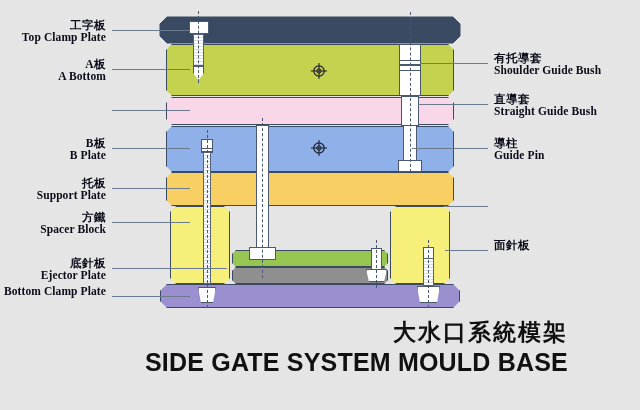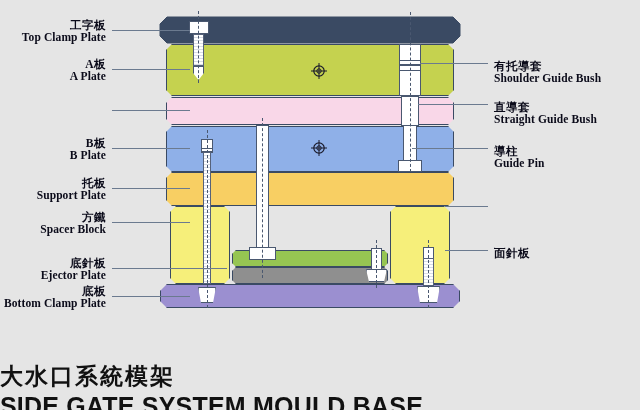--- a/index.html
+++ b/index.html
@@ -4,25 +4,25 @@
 <style>
   html,body{margin:0;padding:0;background:#fff;}
   body{width:640px;height:410px;overflow:hidden;font-family:"Liberation Serif",serif;}
   #root{position:relative;width:640px;height:410px;background:#e5e5e5;}
 
   .lbl{position:absolute;color:#0b0b1a;font-family:"Liberation Serif",serif;font-weight:bold;
        line-height:1.06;white-space:nowrap;}
   .lbl .cn{display:block;font-size:11.5px;letter-spacing:.5px;}
   .lbl .en{display:block;font-size:11.5px;letter-spacing:.1px;}
   .lbl.left{text-align:right;}
-  .lbl.right{text-align:left;margin-top:8px;}
+  .lbl.right{text-align:left;}
 
   .lead{position:absolute;height:1px;background:#6b7a8f;}
 
-  .title{position:absolute;left:0;width:568px;text-align:left;color:#111;margin-top:44px;}
+  .title{position:absolute;left:0;width:568px;text-align:right;color:#111;}
   .title .tcn{font-family:"DejaVu Sans",sans-serif;font-weight:bold;font-size:23px;letter-spacing:2px;}
   .title .ten{font-family:Liberation Sans, sans-serif;font-weight:bold;font-size:25px;letter-spacing:.2px;}
 
   
   .plate{position:absolute;box-sizing:border-box;border:1px solid #3a4a63;}
   .pin{position:absolute;box-sizing:border-box;border:1px solid #4a5870;background:#ffffff;}
   .hatch{position:absolute;box-sizing:border-box;border:1px solid #56627a;
     background:repeating-linear-gradient(to bottom,#ffffff 0 2px,#d8dde6 2px 3px);}
   .cl{position:absolute;width:0;border-left:1px dashed #4a5870;}
   .sym{position:absolute;width:16px;height:16px;}
@@ -135,40 +135,39 @@
 <div class="lead" style="left:412px;top:148px;width:76px;"></div>
 <div class="lead" style="left:445px;top:206px;width:43px;"></div>
 <div class="lead" style="left:445px;top:250px;width:43px;"></div>
 
 <div class="lbl left" style="right:534px;top:19px;">
   <span class="cn">工字板</span>
   <span class="en">Top Clamp Plate</span>
 </div>
 <div class="lbl left" style="right:534px;top:58px;">
   <span class="cn">A板</span>
-  <span class="en">A Plate</span>
+  <span class="en">A Bottom</span>
 </div>
 <div class="lbl left" style="right:534px;top:137px;">
   <span class="cn">B板</span>
   <span class="en">B Plate</span>
 </div>
 <div class="lbl left" style="right:534px;top:177px;">
   <span class="cn">托板</span>
   <span class="en">Support Plate</span>
 </div>
 <div class="lbl left" style="right:534px;top:211px;">
   <span class="cn">方鐵</span>
   <span class="en">Spacer Block</span>
 </div>
 <div class="lbl left" style="right:534px;top:257px;">
   <span class="cn">底針板</span>
   <span class="en">Ejector Plate</span>
 </div>
 <div class="lbl left" style="right:534px;top:285px;">
-  <span class="cn">底板</span>
   <span class="en">Bottom Clamp Plate</span>
 </div>
 
 <div class="lbl right" style="left:494px;top:52px;">
   <span class="cn">有托導套</span>
   <span class="en">Shoulder Guide Bush</span>
 </div>
 <div class="lbl right" style="left:494px;top:93px;">
   <span class="cn">直導套</span>
   <span class="en">Straight Guide Bush</span>

